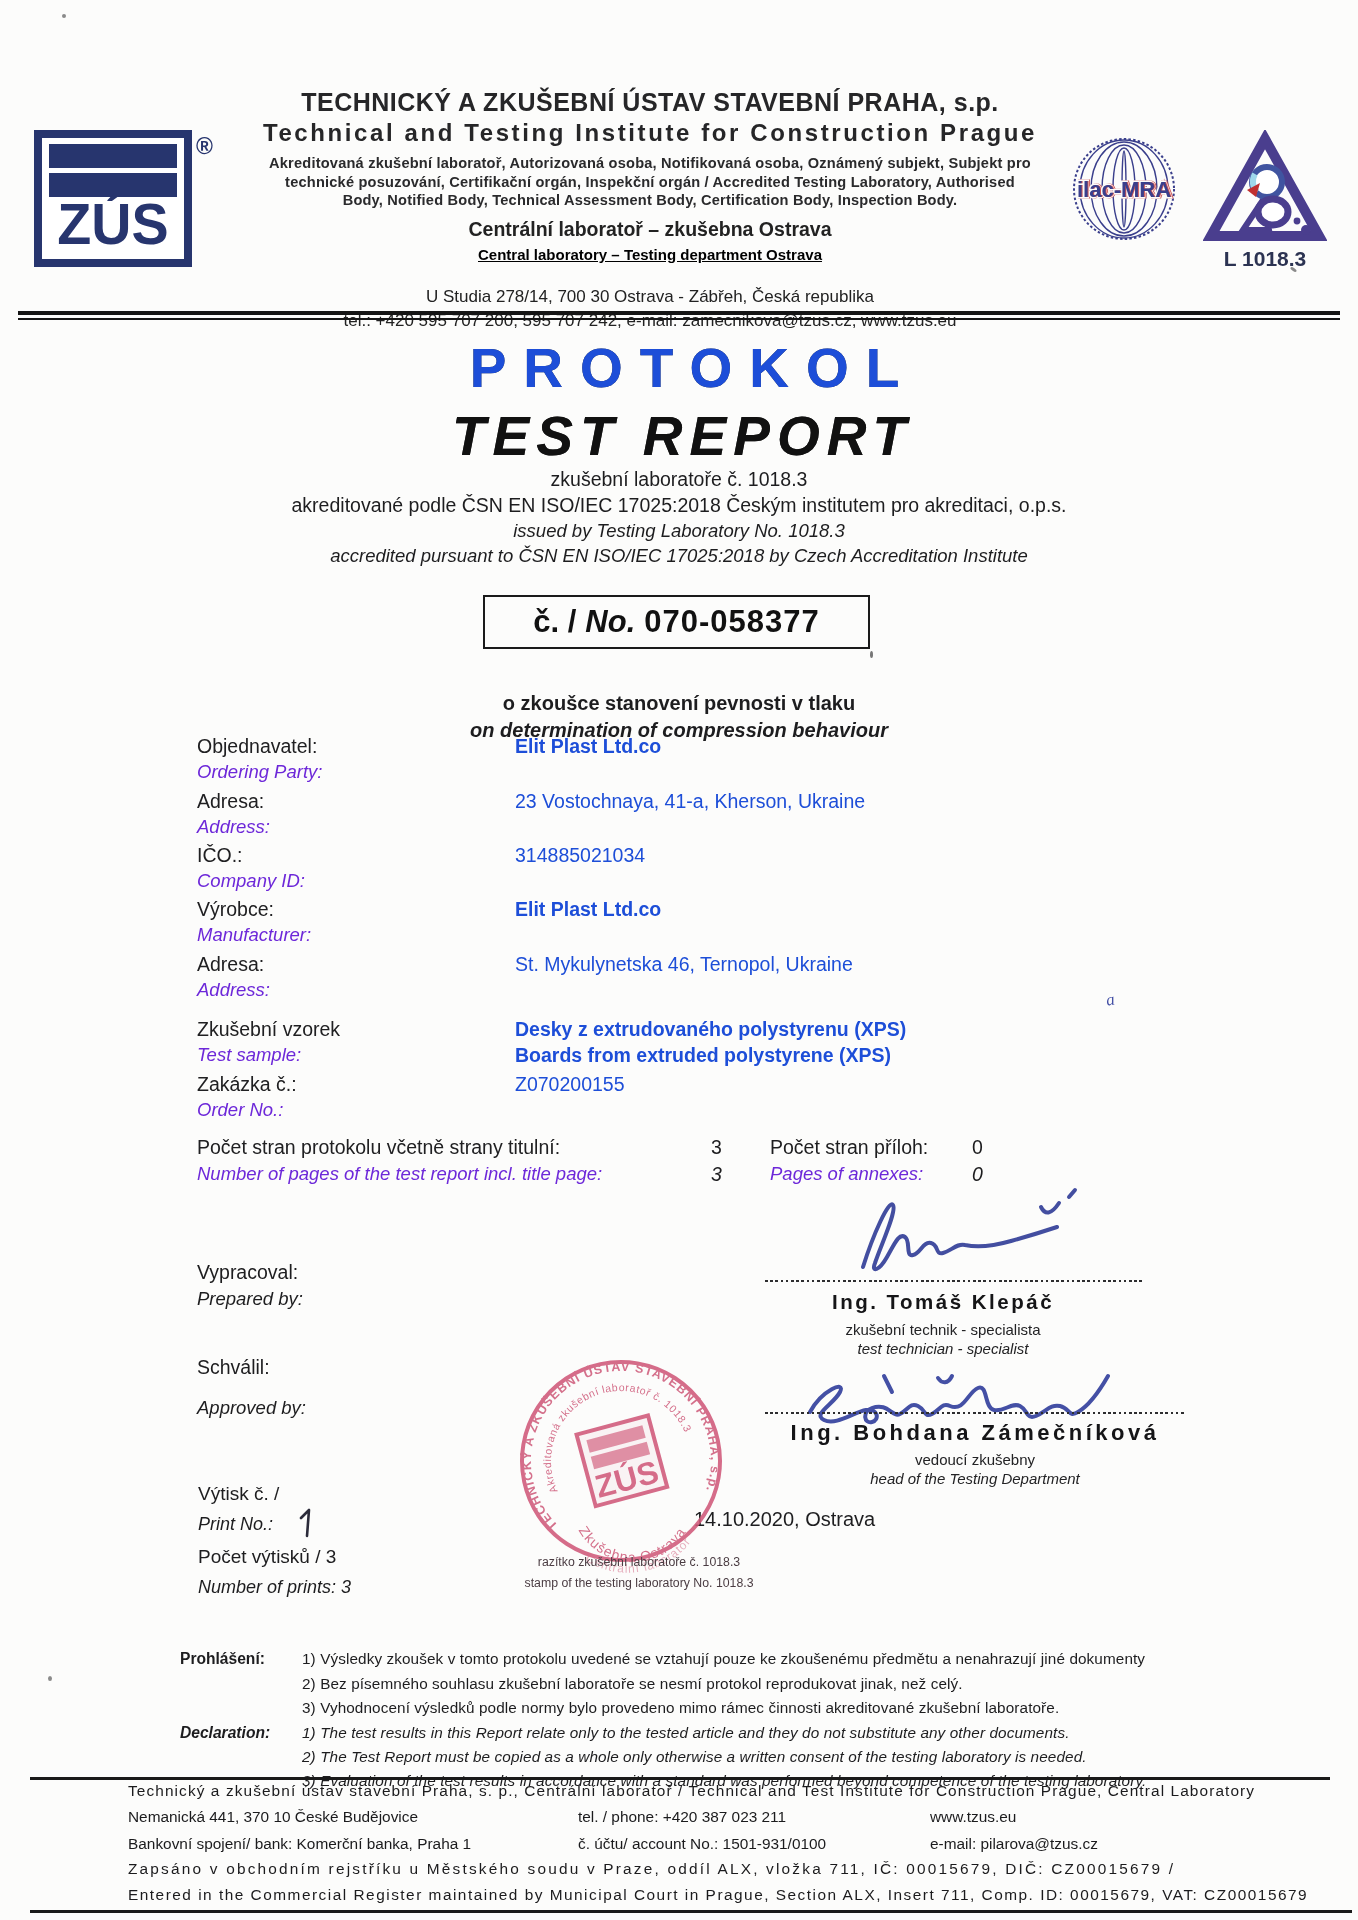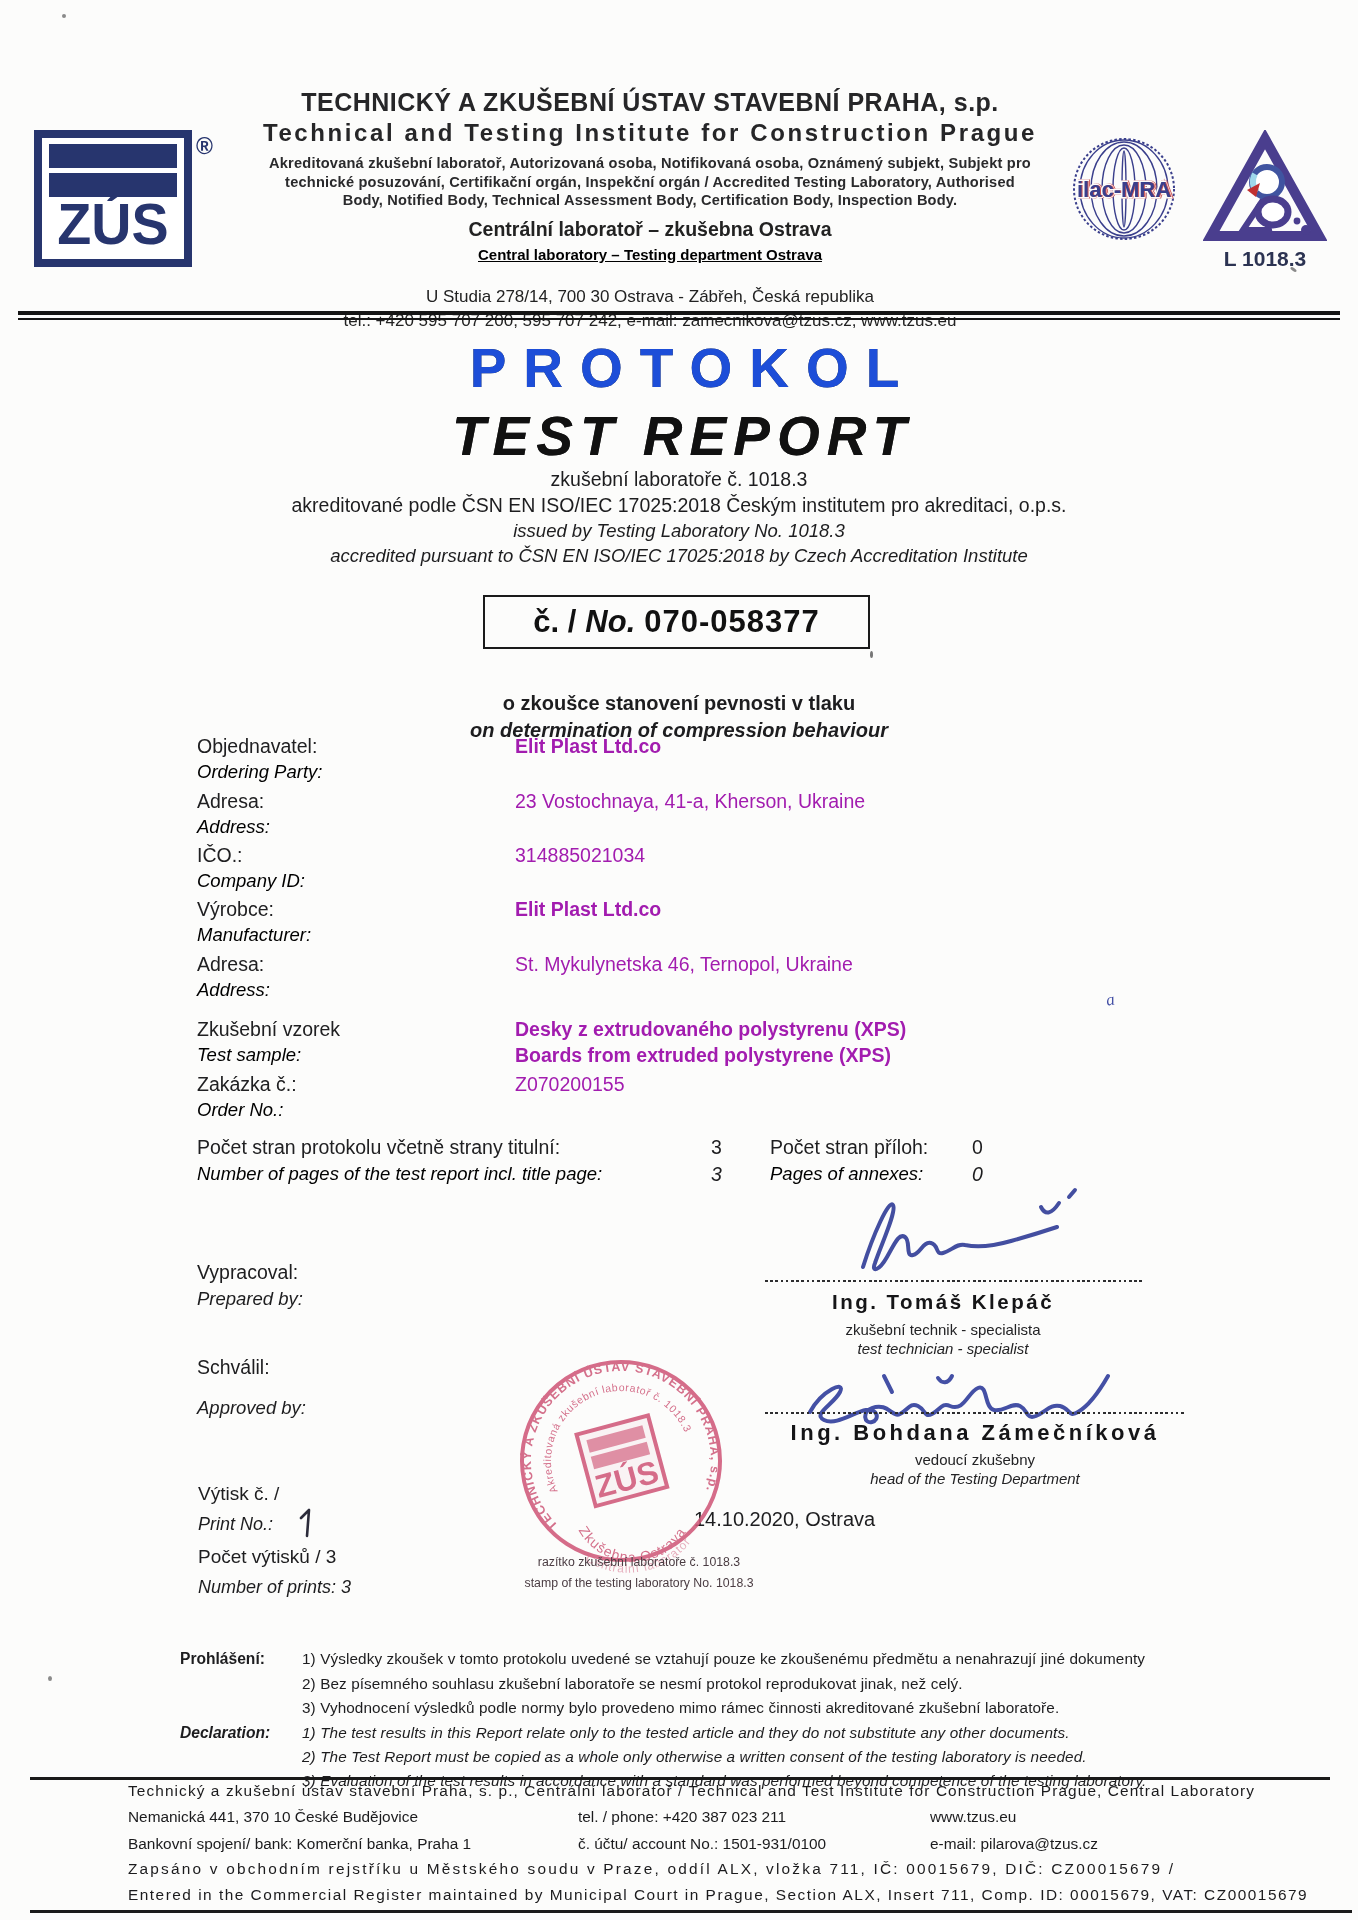--- a/index.html
+++ b/index.html
@@ -32,22 +32,22 @@
   .t-s2{left:0;right:0;top:494px;font-size:19.5px;}
   .t-s3{left:0;right:0;top:520px;font-size:18.5px;font-style:italic;}
   .t-s4{left:0;right:0;top:545px;font-size:18.5px;font-style:italic;}
   .no-box{left:483px;top:595px;width:387px;height:54px;border:2px solid #1a1a1a;box-sizing:border-box;display:flex;align-items:center;justify-content:center;font-size:31px;font-weight:bold;color:#111;}
   .no-box .it{font-style:italic;margin:0 9px 0 9px;}
   .no-box .num{letter-spacing:1px;}
   .subj1{left:0;right:0;top:692px;font-weight:bold;font-size:20px;}
   .subj2{left:0;right:0;top:719px;font-weight:bold;font-style:italic;font-size:20px;}
   
   .f-label{left:197px;font-size:19.5px;color:#202022;}
-  .f-label-en{left:197px;font-size:18.5px;font-style:italic;color:#000000;}
-  .f-val{left:515px;font-size:19.5px;color:#a21caf;}
+  .f-label-en{left:197px;font-size:18.5px;font-style:italic;color:#6d28d9;}
+  .f-val{left:515px;font-size:19.5px;color:#1d4ed8;}
   .bold{font-weight:bold;}
   .pg-val{font-size:19.5px;}
   
   .sig-label{left:197px;font-size:19.5px;}
   .sig-label-en{left:197px;font-size:18.5px;font-style:italic;}
   .dashline{height:2px;background:repeating-linear-gradient(90deg,#2d2d2f 0 2.6px,transparent 2.6px 5.2px);}
   .name{font-weight:bold;font-size:20.5px;letter-spacing:2.5px;color:#151517;}
   .role{font-size:15px;margin-top:3px;color:#232325;}
   .role-en{font-size:15px;font-style:italic;margin-top:2px;color:#232325;}
   .date-place{left:694px;top:1508px;font-size:20px;color:#1e1e20;}

